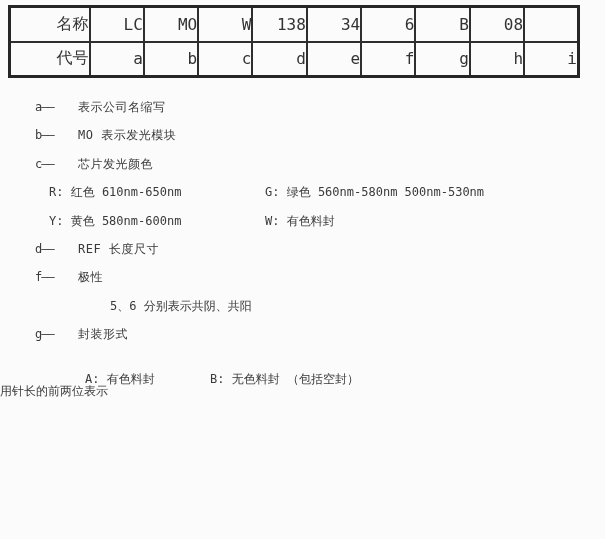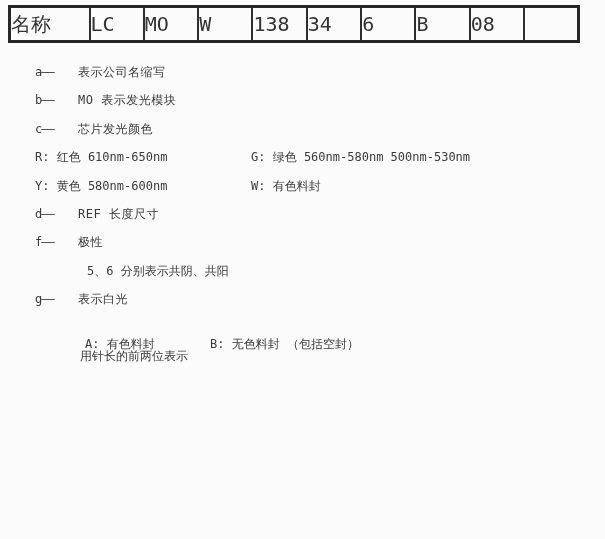--- a/index.html
+++ b/index.html
@@ -16,57 +16,69 @@
   table.code-table {
     border-collapse:collapse;
     table-layout:fixed;
     width:572px;
     margin:5px 0 0 8px;
     border:3px solid #262626;
   }
   table.code-table td {
     border:2px solid #2e2e2e;
     height:35px;
-    text-align:left;
+    text-align:right;
     vertical-align:middle;
-    font-size:20px;
+    font-size:16px;
     color:#333;
     overflow:hidden;
   }
   table.code-table td.c0 { width:80px; }
 
   
   .legend { margin-top:15px; }
   .line { height:28.4px; line-height:28.4px; font-size:12px; white-space:nowrap; }
   .l-key .pfx { display:inline-block; margin-left:35px; width:43px; letter-spacing:-1px; }
   .l-key .txt { letter-spacing:0.5px; }
-  .l-pair .pl  { display:inline-block; margin-left:35px; width:216px; }
+  .l-pair .pl  { display:inline-block; margin-left:49px; width:216px; }
   .l-pair2 .pl { display:inline-block; margin-left:85px; width:125px;margin-top:16px; }
-  .l-sub1 { padding-left:87px; }
-  .l-sub2 { padding-left:80px; }
+  .l-sub1 { padding-left:110px; }
+  .l-sub2 { }
   .gap-top { margin-top:8px; }
 </style>
 </head>
 <body>
 
 <div class="page">
 
   <table class="code-table">
     <tbody>
         <tr>
       <td class="c0">名称</td>
       <td>LC</td>
       <td>MO</td>
       <td>W</td>
       <td>138</td>
       <td>34</td>
       <td>6</td>
       <td>B</td>
       <td>08</td>
       <td></td>
+    </tr>
+    <tr>
+      <td class="c0">代号</td>
+      <td>a</td>
+      <td>b</td>
+      <td>c</td>
+      <td>d</td>
+      <td>e</td>
+      <td>f</td>
+      <td>g</td>
+      <td>h</td>
+      <td>i</td>
     </tr>
   </tbody>
     </table>
 
   <div class="legend">
 
     <div class="line l-key">
       <span class="pfx">a——</span><span class="txt">表示公司名缩写</span>
     </div>
 
@@ -92,21 +104,21 @@
     </div>
 
 
     <div class="line l-key">
       <span class="pfx">f——</span><span class="txt">极性</span>
     </div>
 
     <div class="line l-sub1">5、6 分别表示共阴、共阳</div>
 
     <div class="line l-key">
-      <span class="pfx">g——</span><span class="txt">表示白光</span>
+      <span class="pfx">g——</span><span class="txt">封装形式</span>
     </div>
 
     <div class="line l-pair2">
       <span class="pl">A: 有色料封</span><span class="pr">B: 无色料封 （包括空封）</span>
     </div>
 
 
     <div class="line l-sub2">用针长的前两位表示</div>
 
 

